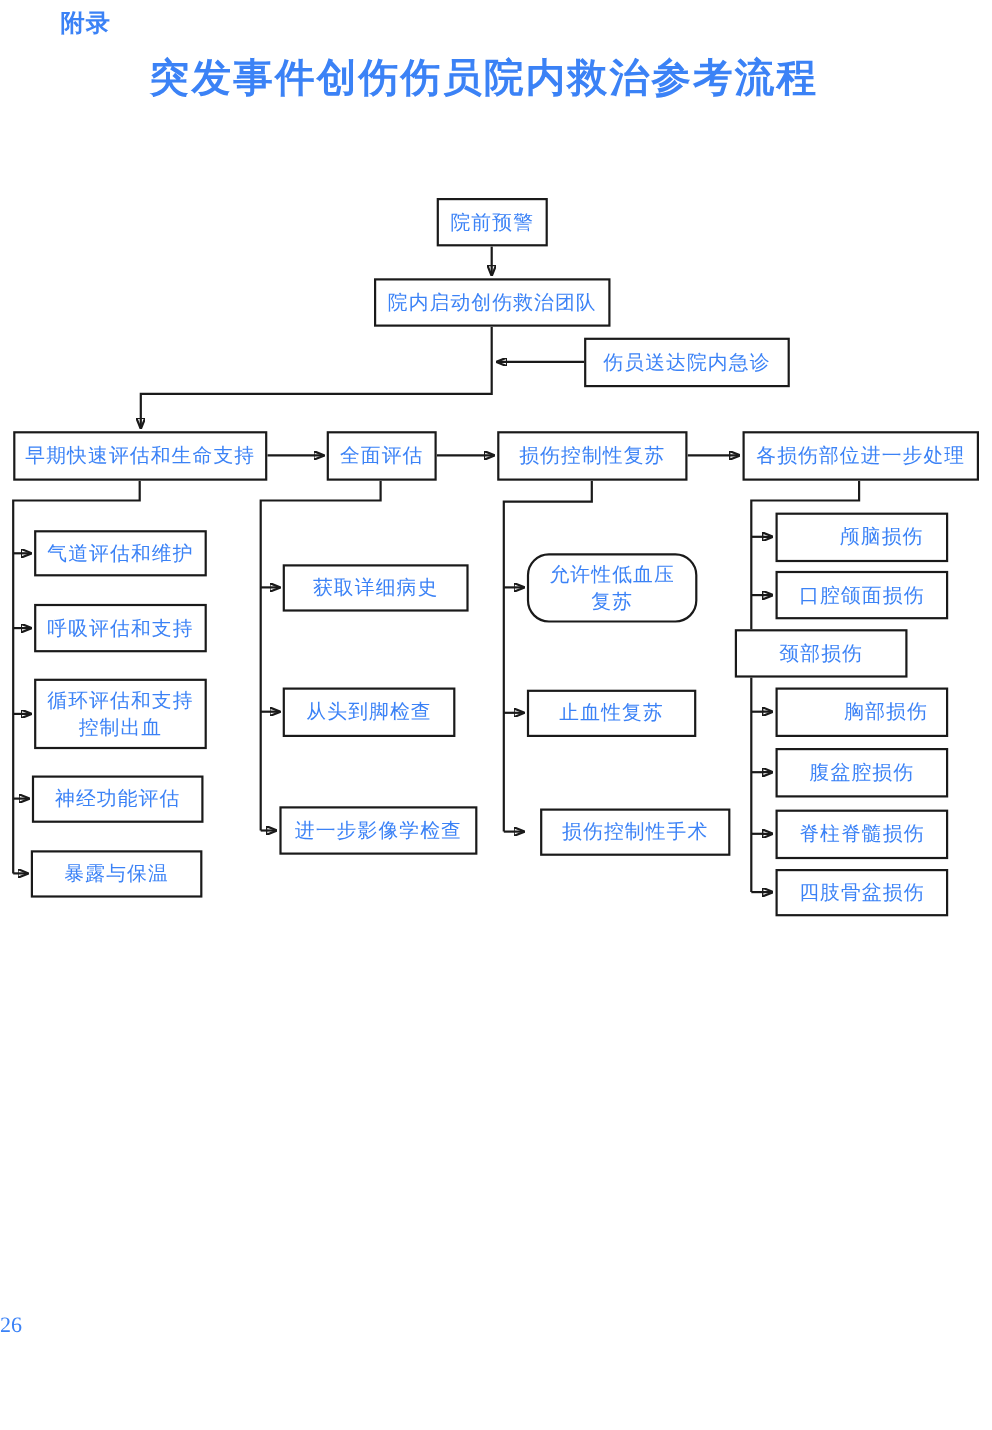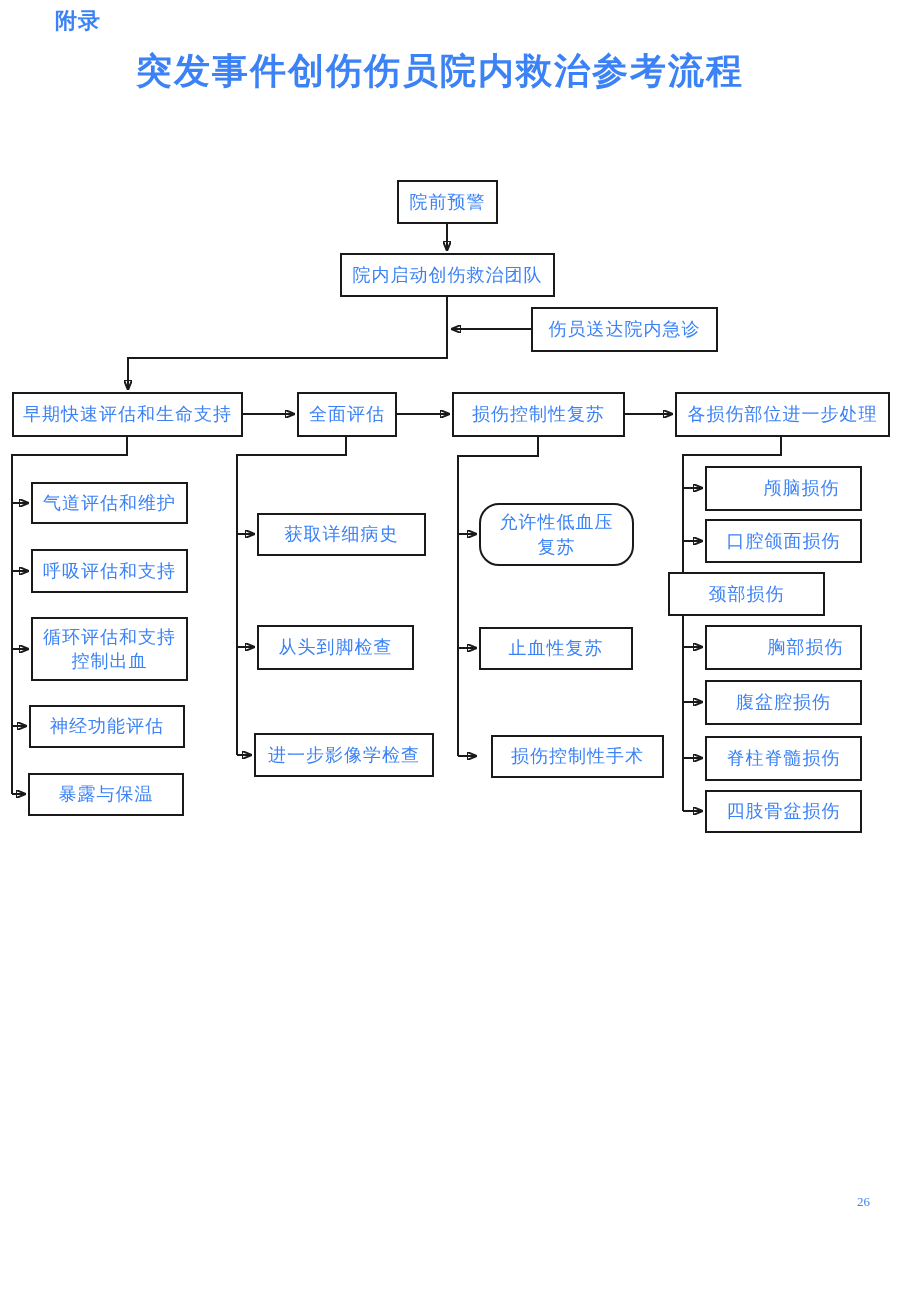--- a/index.html
+++ b/index.html
@@ -29,22 +29,22 @@
     text-align: center;
     font-weight: bold;
     font-size: 36px;
     letter-spacing: 2px;
   }
   .pageno {
     position: absolute;
     left: 0;
     top: 1194px;
     width: 870px;
-    text-align: right;
-    font-size: 13px;
+    text-align: left;
+    font-size: 20px;
   }
   .node {
     position: absolute;
     box-sizing: border-box;
     border: 2px solid #1a1a1a;
     background: #ffffff;
     display: flex;
     align-items: center;
     justify-content: center;
     text-align: center;

